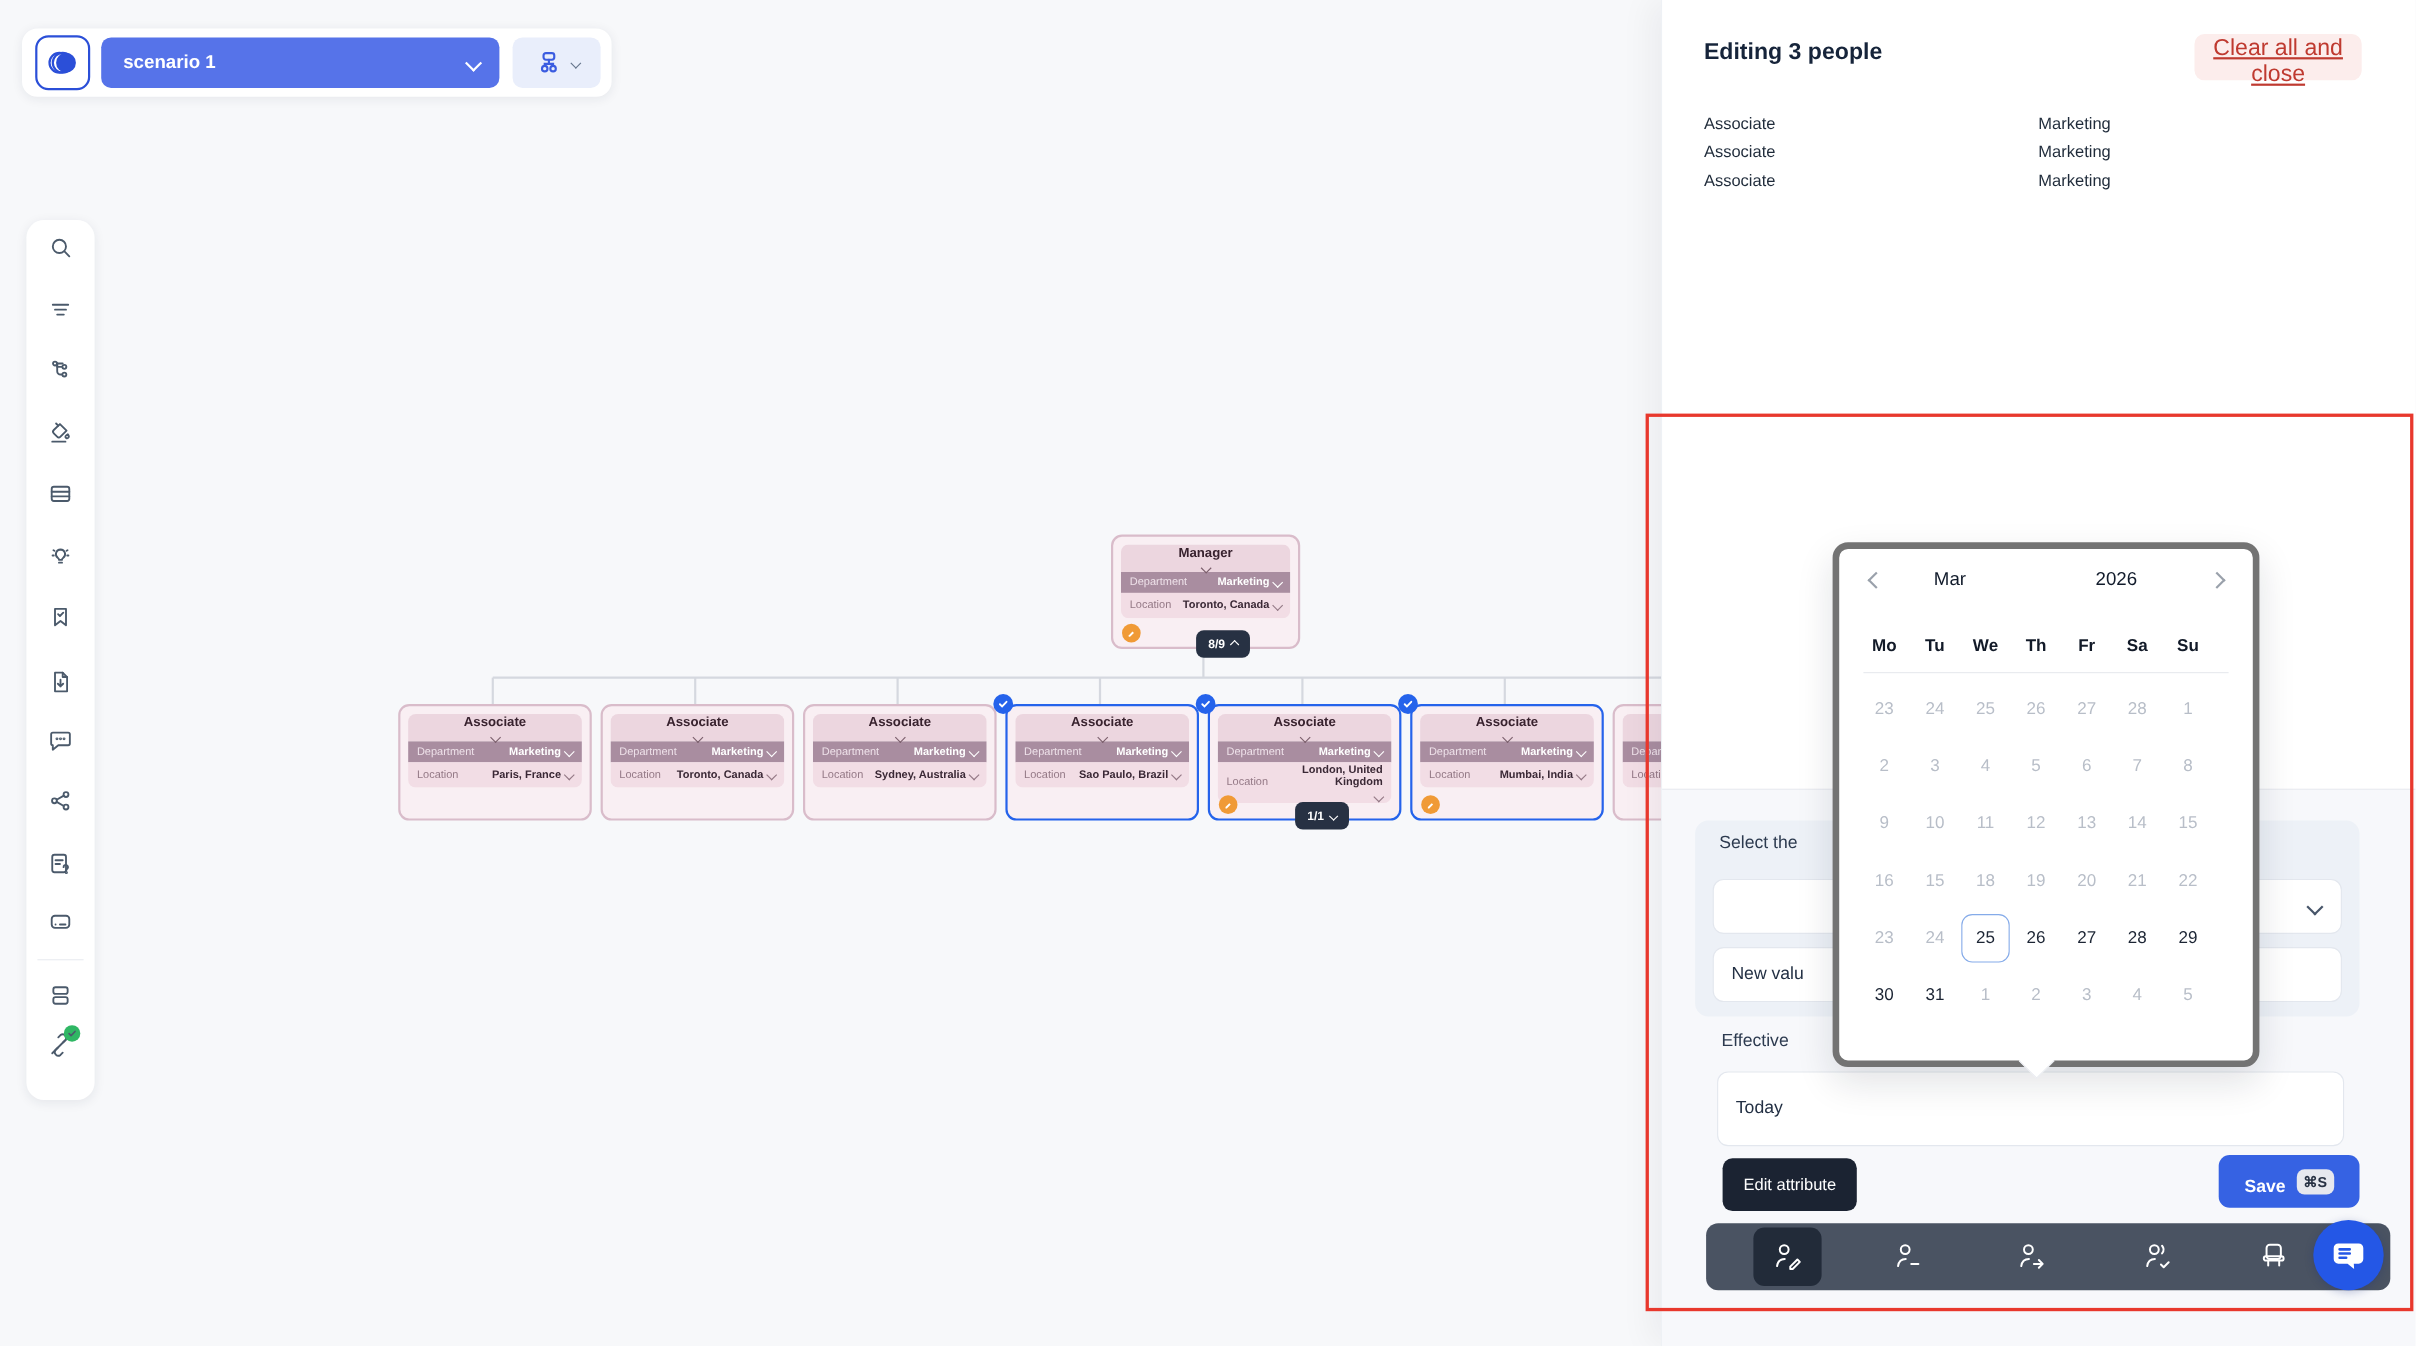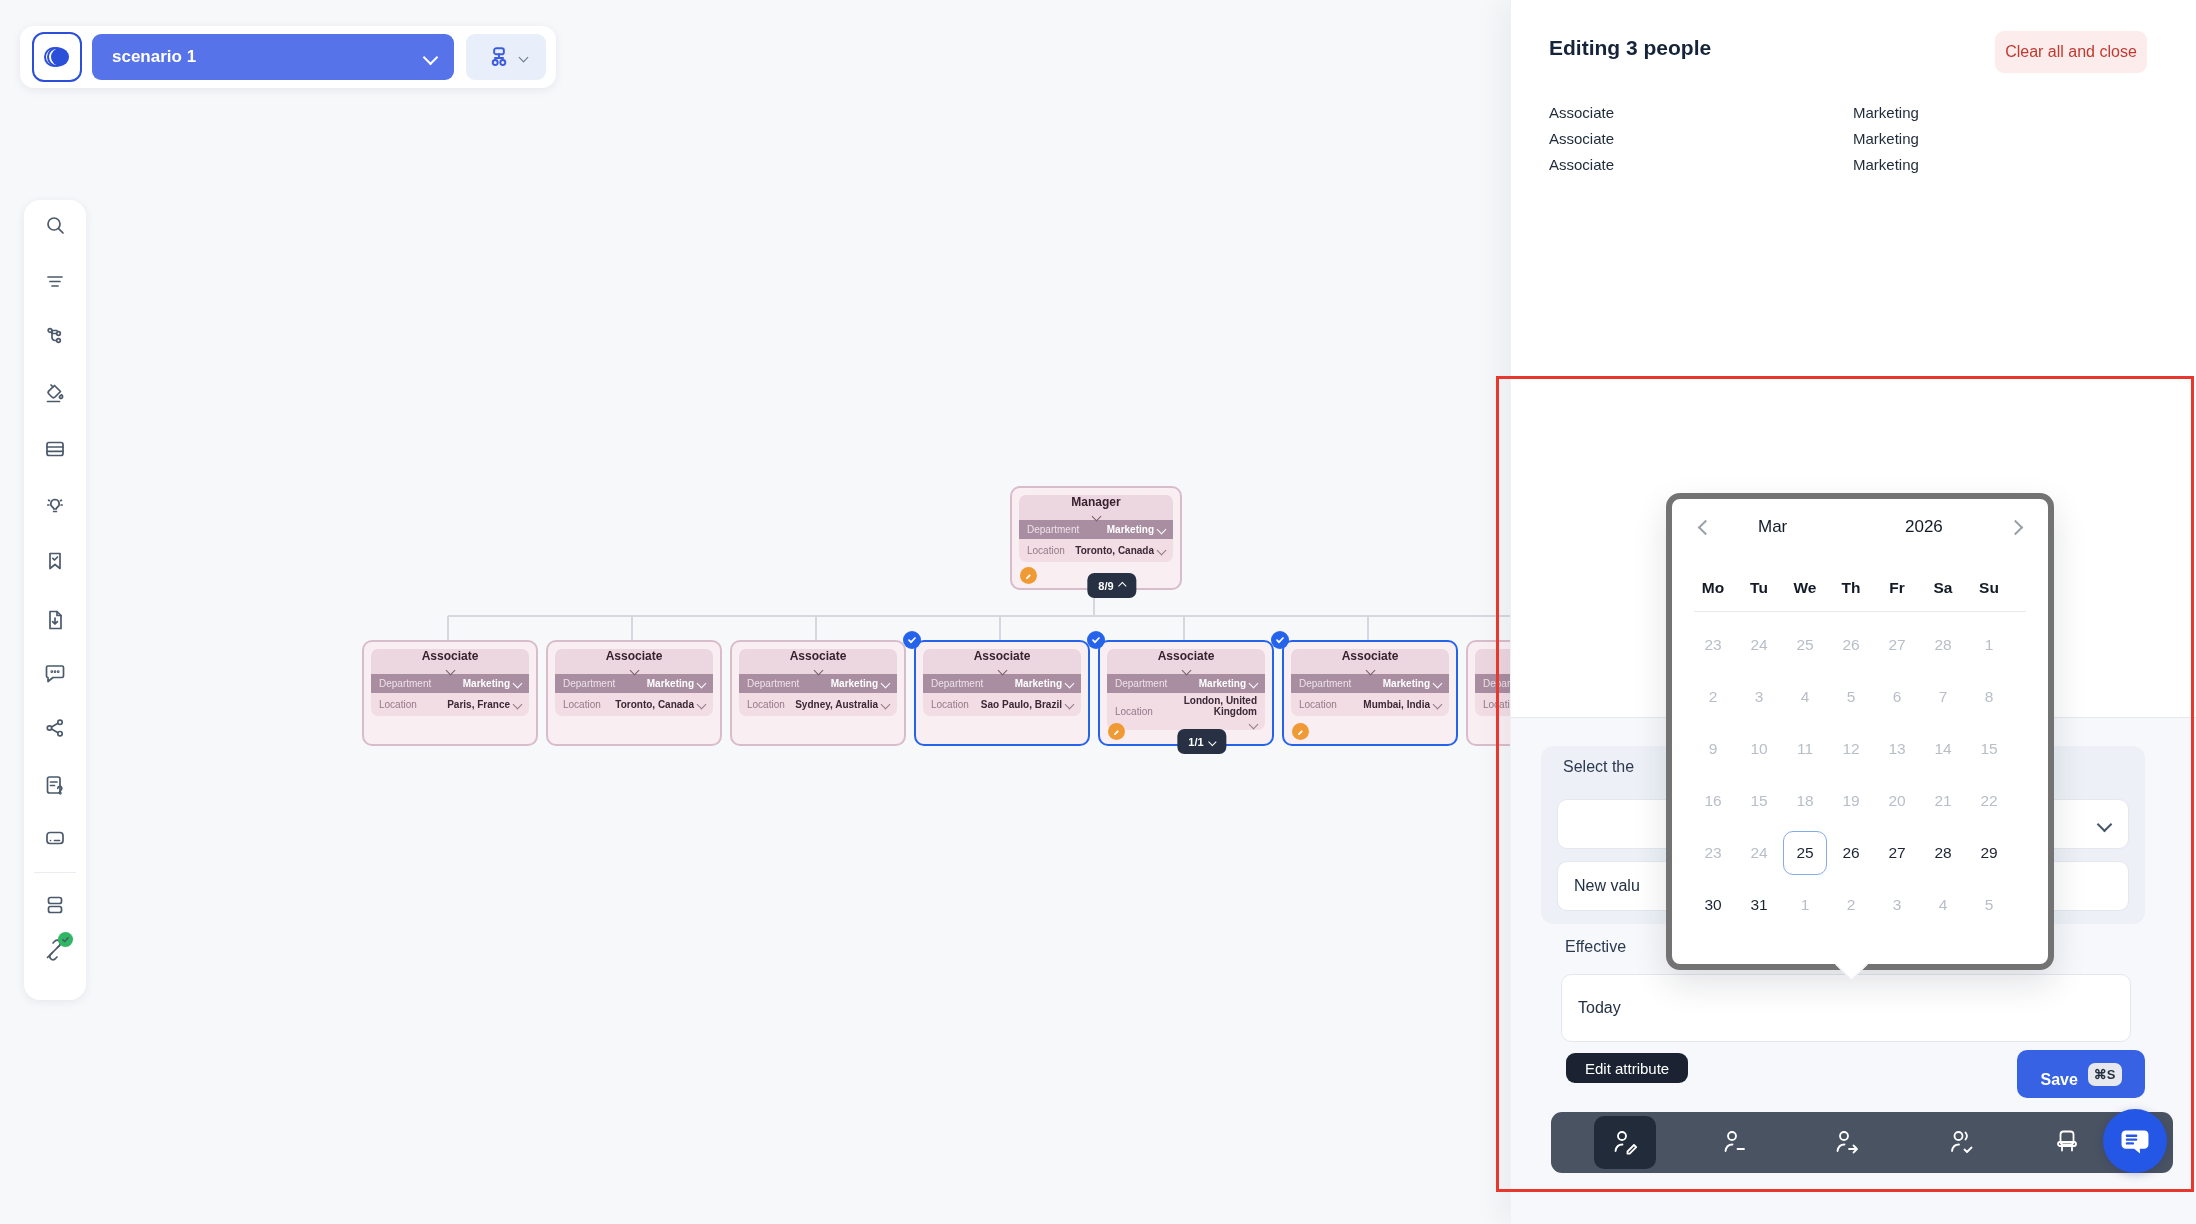--- a/index.html
+++ b/index.html
@@ -46,34 +46,34 @@
   .selbadge{position:absolute;left:-13px;top:-11px;width:18px;height:18px;border-radius:50%;background:#2563eb;display:flex;align-items:center;justify-content:center;z-index:2;}
   .pencil{position:absolute;left:8px;bottom:4px;width:17px;height:17px;border-radius:50%;background:#f09a36;display:flex;align-items:center;justify-content:center;}
   .count{position:absolute;bottom:-10px;left:50%;transform:translateX(-50%);background:#273143;color:#fff;font-size:11px;font-weight:bold;height:25px;padding:0 11px;border-radius:7px;display:flex;align-items:center;gap:6px;cursor:pointer;margin-left:16px;}
   .count .chev{border-color:#fff;width:5px;height:5px;}
 
   
   .panel{position:absolute;left:1510px;top:0;width:686px;height:1224px;background:#fff;z-index:10;
          border-left:1px solid #eef1f5;box-shadow:-10px 0 28px rgba(15,23,42,.05);}
   .panel-title{position:absolute;left:38px;top:36px;font-size:21px;font-weight:bold;color:#16243a;}
   .clear-btn{position:absolute;left:484px;top:31px;width:152px;height:42px;background:#fcedec;border:none;border-radius:9px;
-             color:#bf3a30;font-size:16px;font-family:inherit;cursor:pointer;}
+             color:#bf3a30;font-size:21px;font-family:inherit;cursor:pointer;text-decoration:underline;}
   .person-row{position:absolute;left:38px;width:600px;height:20px;font-size:15px;color:#1f2b3a;}
   .person-row .attr{position:absolute;left:304px;top:0;}
   .sheet-div{position:absolute;left:0;top:717px;width:100%;border-top:1px solid #e7e9ef;}
   .sheet{position:absolute;left:0;top:718px;width:100%;height:506px;background:#f7f8fb;}
 
   .form-card{position:absolute;left:30px;top:746px;width:604px;height:178px;background:#edf1f7;border-radius:12px;}
   .form-label{position:absolute;left:52px;top:758px;font-size:16px;font-weight:500;color:#2c3a4f;}
   .select{position:absolute;left:46px;top:799px;width:572px;height:50px;background:#fff;border:1px solid #e3e7ee;border-radius:10px;
           box-sizing:border-box;display:flex;align-items:center;justify-content:flex-end;padding:0 18px;cursor:pointer;color:#46546a;}
   .text-input{position:absolute;background:#fff;border:1px solid #e3e7ee;border-radius:10px;box-sizing:border-box;
           font-family:inherit;font-size:16px;color:#233044;padding:0 16px;}
   .eff-label{position:absolute;left:54px;top:938px;font-size:16px;font-weight:500;color:#2c3a4f;}
-  .tooltip{position:absolute;left:55px;top:1053px;height:30px;background:#1b2332;color:#fff;border-radius:9px;
+  .tooltip{position:absolute;left:55px;top:1053px;height:48px;background:#1b2332;color:#fff;border-radius:9px;
            display:flex;align-items:center;padding:0 19px;font-size:15px;z-index:20;}
   .save-btn{position:absolute;left:506px;top:1050px;width:128px;height:48px;background:#3662e3;border:none;border-radius:10px;
             display:flex;align-items:center;justify-content:center;gap:10px;cursor:pointer;}
   .save-btn .s-l{color:#fff;font-size:16px;font-weight:bold;font-family:inherit;margin-top:12px;}
   .save-btn .kbd{background:#e6e8ee;border-radius:7px;padding:4px 6px;font-size:13px;color:#273143;font-weight:bold;}
 
   .action-bar{position:absolute;left:40px;top:1112px;width:622px;height:61px;background:#4a5362;border-radius:11px;z-index:11;}
   .action-bar .ab-ic{position:absolute;top:14px;width:32px;height:32px;color:#fff;cursor:pointer;}
   .action-bar .ab-ic svg{stroke:#fff;fill:none;stroke-width:1.8;stroke-linecap:round;stroke-linejoin:round;}
   .ab-active{position:absolute;left:43px;top:4px;width:62px;height:53px;background:#222b39;border-radius:10px;}

